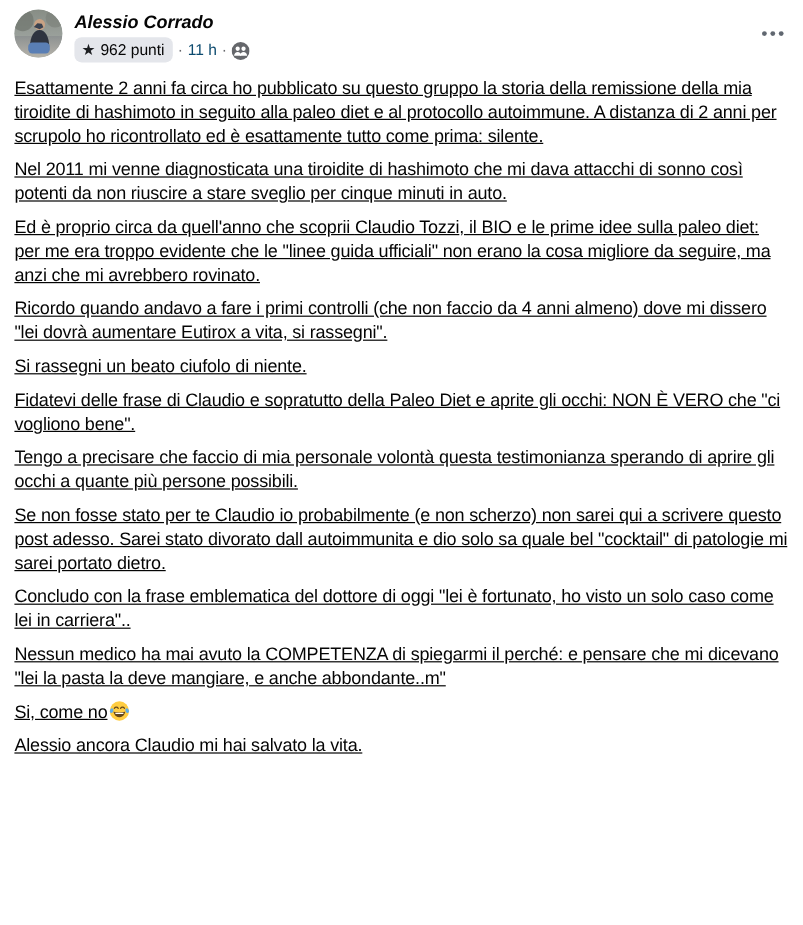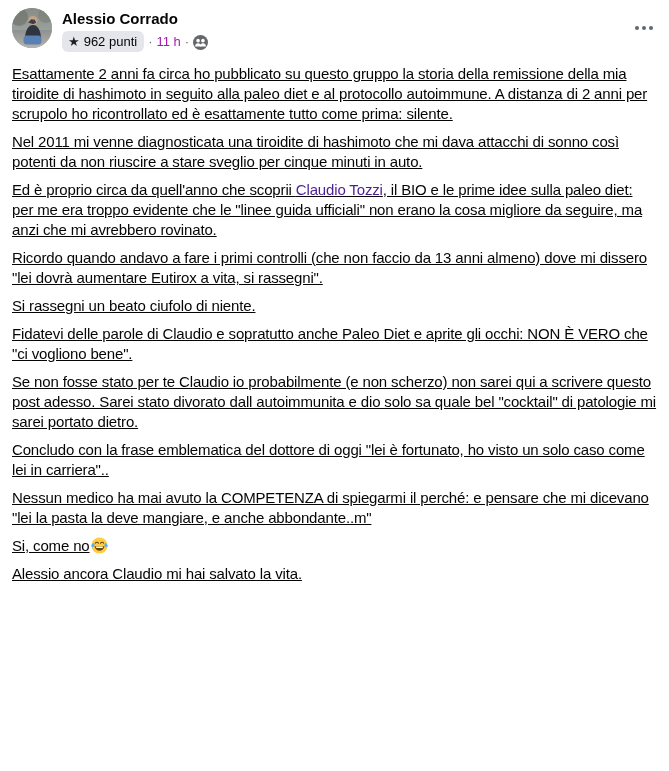--- a/index.html
+++ b/index.html
@@ -29,20 +29,21 @@
     cursor: pointer;
     background: #9aa09b;
   }
   .header-text { margin-left: 10px; padding-top: 1px; }
   .author {
     font-size: 15px;
     font-weight: 700;
     color: #050505;
     line-height: 19px;
     cursor: pointer;
+    font-style: italic;
   }
   .meta {
     display: flex;
     align-items: center;
     margin-top: 3px;
     font-size: 13px;
     color: #65676b;
     line-height: 17px;
   }
   .badge {
@@ -56,21 +57,21 @@
     font-weight: 400;
   }
   .badge-star {
     font-size: 13px;
     color: #1c1e21;
     margin-right: 4px;
     line-height: 13px;
   }
   .sep { margin: 0 4px; color: #65676b; }
   .sep2 { margin: 0 4px 0 4px; color: #65676b; }
-  .time { color: #a21caf; cursor: pointer; }
+  .time { color: #0c4a6e; cursor: pointer; }
   .privacy { display: inline-flex; align-items: center; margin-top: 1px; }
   .more {
     position: absolute;
     top: 20px;
     right: 14px;
     display: flex;
     align-items: center;
     gap: 3px;
     padding: 6px 2px;
     cursor: pointer;
@@ -82,21 +83,21 @@
   }
   .body {
     padding: 12px 12px 0 12px;
     font-size: 15px;
     line-height: 20px;
     color: #050505;
     letter-spacing: -0.15px;
   }
   .body p { margin: 0 0 8px 0; text-decoration: underline; }
   .mention {
-    color: #4c1d95;
+    color: #000000;
     text-decoration: none;
     cursor: pointer;
   }
   .emoji {
     display: inline-block;
     vertical-align: -3px;
     margin-left: 1px;
     line-height: 0;
   }
 </style>
@@ -154,23 +155,24 @@
       <span class="dot"></span>
       <span class="dot"></span>
     </div>
 
   </div>
 
   <div class="body">
       <p>Esattamente 2 anni fa circa ho pubblicato su questo gruppo la storia della remissione della mia tiroidite di hashimoto in seguito alla paleo diet e al protocollo autoimmune. A distanza di 2 anni per scrupolo ho ricontrollato ed è esattamente tutto come prima: silente.</p>
       <p>Nel 2011 mi venne diagnosticata una tiroidite di hashimoto che mi dava attacchi di sonno così potenti da non riuscire a stare sveglio per cinque minuti in auto.</p>
       <p>Ed è proprio circa da quell'anno che scoprii <a class="mention">Claudio Tozzi</a>, il BIO e le prime idee sulla paleo diet: per me era troppo evidente che le "linee guida ufficiali" non erano la cosa migliore da seguire, ma anzi che mi avrebbero rovinato.</p>
-      <p>Ricordo quando andavo a fare i primi controlli (che non faccio da 13 anni almeno) dove mi dissero "lei dovrà aumentare Eutirox a vita, si rassegni".</p>
+      <p>Ricordo quando andavo a fare i primi controlli (che non faccio da 4 anni almeno) dove mi dissero "lei dovrà aumentare Eutirox a vita, si rassegni".</p>
       <p>Si rassegni un beato ciufolo di niente.</p>
-      <p>Fidatevi delle parole di Claudio e sopratutto anche Paleo Diet e aprite gli occhi: NON È VERO che "ci vogliono bene".</p>
+      <p>Fidatevi delle frase di Claudio e sopratutto della Paleo Diet e aprite gli occhi: NON È VERO che "ci vogliono bene".</p>
+      <p>Tengo a precisare che faccio di mia personale volontà questa testimonianza sperando di aprire gli occhi a quante più persone possibili.</p>
       <p>Se non fosse stato per te Claudio io probabilmente (e non scherzo) non sarei qui a scrivere questo post adesso. Sarei stato divorato dall autoimmunita e dio solo sa quale bel "cocktail" di patologie mi sarei portato dietro.</p>
       <p>Concludo con la frase emblematica del dottore di oggi "lei è fortunato, ho visto un solo caso come lei in carriera"..</p>
       <p>Nessun medico ha mai avuto la COMPETENZA di spiegarmi il perché: e pensare che mi dicevano "lei la pasta la deve mangiare, e anche abbondante..m"</p>
       <p>Si, come no<span class="emoji">
   <svg width="17" height="17" viewBox="0 0 36 36" aria-hidden="true">
     <circle cx="18" cy="18" r="17" fill="#ffcd42"></circle>
     <path d="M18 20.5c-5.8 0-10.5-1.6-10.5-1.6S9 29 18 29s10.5-10.1 10.5-10.1S23.8 20.5 18 20.5z" fill="#65471b"></path>
     <path d="M10.6 20.9h14.8c-.2 1.3-.7 2.3-.7 2.3H11.3s-.5-1-.7-2.3z" fill="#ffffff"></path>
     <path d="M9 13.2c1.8-2.7 5.2-2.7 7 0" stroke="#65471b" stroke-width="2.2" fill="none" stroke-linecap="round"></path>
     <path d="M20 13.2c1.8-2.7 5.2-2.7 7 0" stroke="#65471b" stroke-width="2.2" fill="none" stroke-linecap="round"></path>

